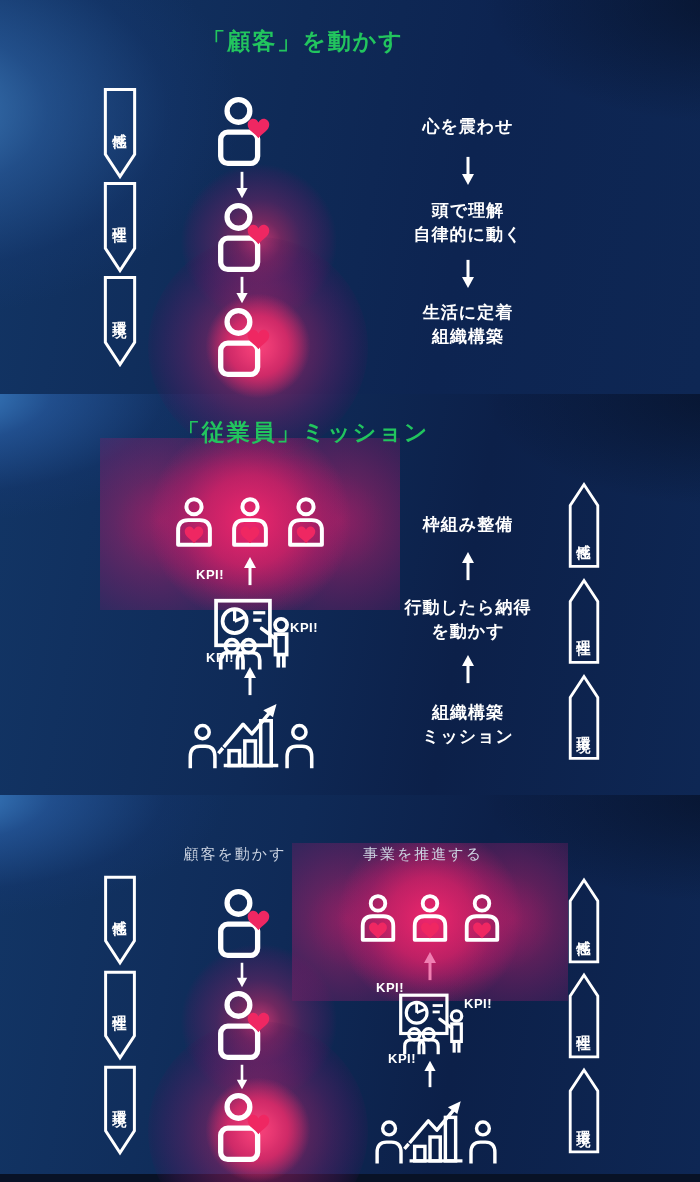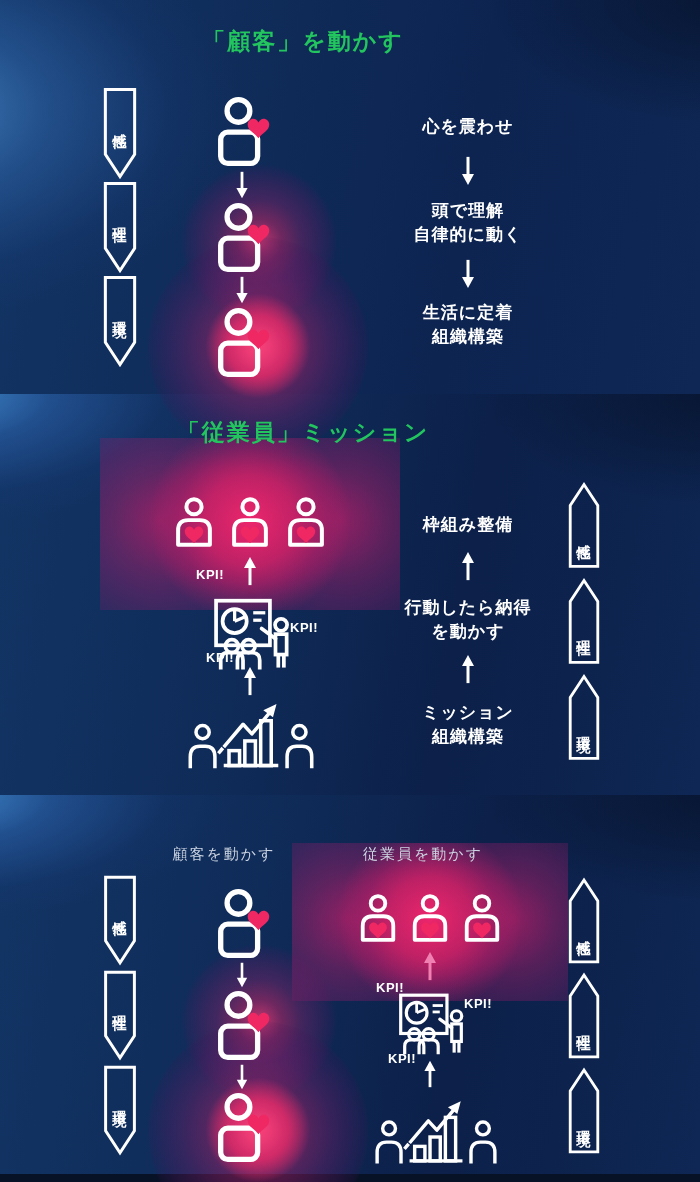--- a/index.html
+++ b/index.html
@@ -260,22 +260,22 @@
   <div class="step" style="left:368px;top:596px;width:200px">
     <span>行動したら納得</span>
     <span>を動かす</span>
   </div>
   <div class="flow-arrow up" style="left:459px;top:654px;width:18px;height:30px">
       <svg>
         <use href="#arrow-sym"></use>
       </svg>
     </div>
   <div class="step" style="left:368px;top:701px;width:200px">
+    <span>組織構築</span>
     <span>ミッション</span>
-    <span>組織構築</span>
   </div>
 
   <div class="banner up" style="left:568px;top:479px;width:32px;height:92px">
     <svg>
         <use href="#banner-up-sym"></use>
       </svg>
     <span class="banner-label">感性</span>
   </div>
   <div class="banner up" style="left:568px;top:575px;width:32px;height:92px">
     <svg>
@@ -283,22 +283,22 @@
       </svg>
     <span class="banner-label">理性</span>
   </div>
   <div class="banner up" style="left:568px;top:671px;width:32px;height:92px">
     <svg>
         <use href="#banner-up-sym"></use>
       </svg>
     <span class="banner-label">環境</span>
   </div>
 
-  <div class="sub-label" style="left:144px;top:845px;width:160px">顧客を動かす</div>
-  <div class="sub-label" style="left:343px;top:845px;width:160px">従業員を動かす</div>
+  <div class="sub-label" style="left:155px;top:845px;width:160px">顧客を動かす</div>
+  <div class="sub-label" style="left:343px;top:845px;width:160px">事業を推進する</div>
 
   <div class="banner down" style="left:103px;top:875px;width:34px;height:91px">
     <svg>
         <use href="#banner-down-sym"></use>
       </svg>
     <span class="banner-label">感性</span>
   </div>
   <div class="banner down" style="left:103px;top:970px;width:34px;height:91px">
     <svg>
         <use href="#banner-down-sym"></use>

